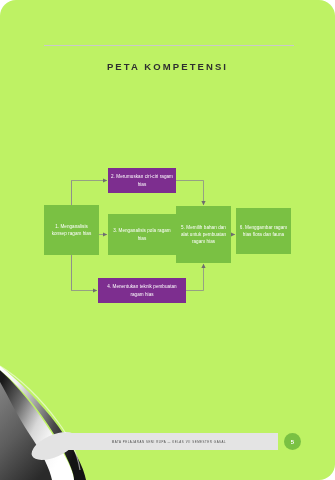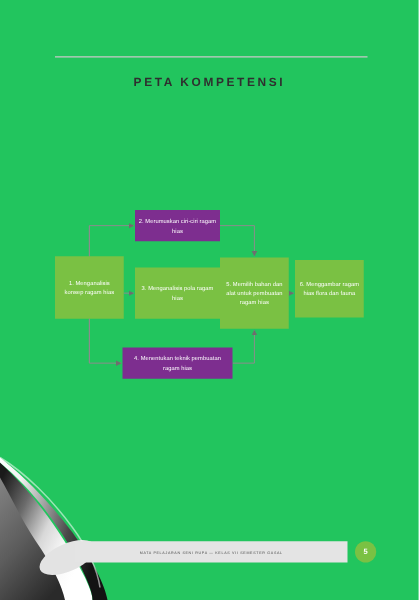--- a/index.html
+++ b/index.html
@@ -11,21 +11,22 @@
     width: 335px;
     height: 480px;
     position: relative;
     overflow: hidden;
     font-family: "Liberation Sans", sans-serif;
   }
 
   .page {
     position: absolute;
     inset: 0;
-    background: #22c55e;
+    background: #bef264;
+    border-radius: 16px;
   }
 
   
   .top-rule {
     position: absolute;
     left: 44px;
     top: 45px;
     width: 250px;
     height: 1px;
     background: #c9c9c9;

